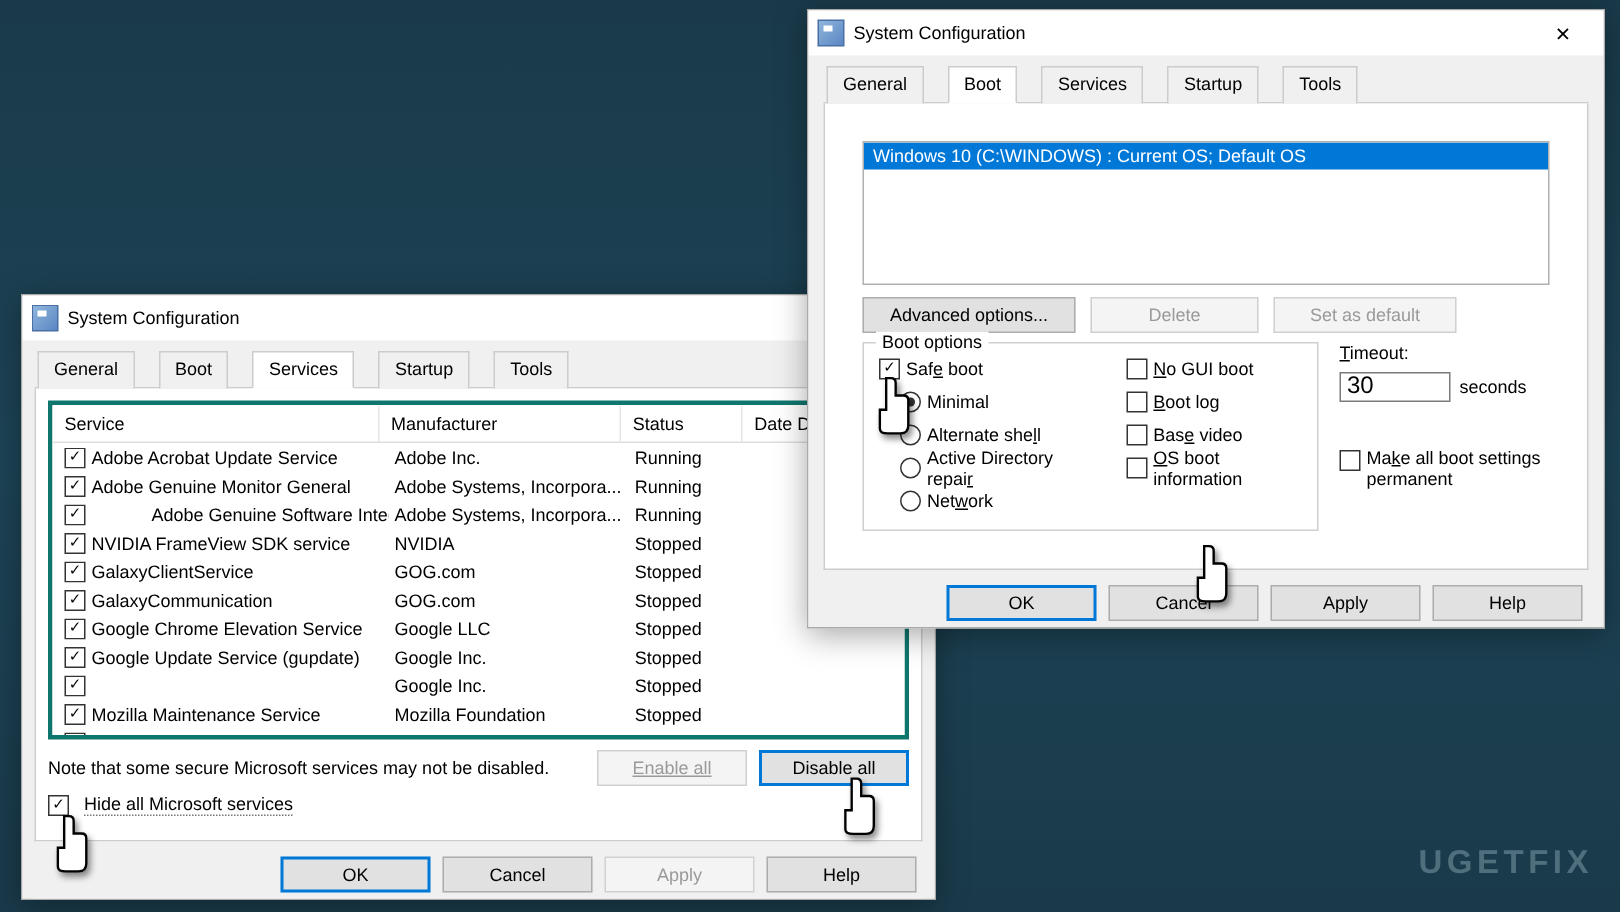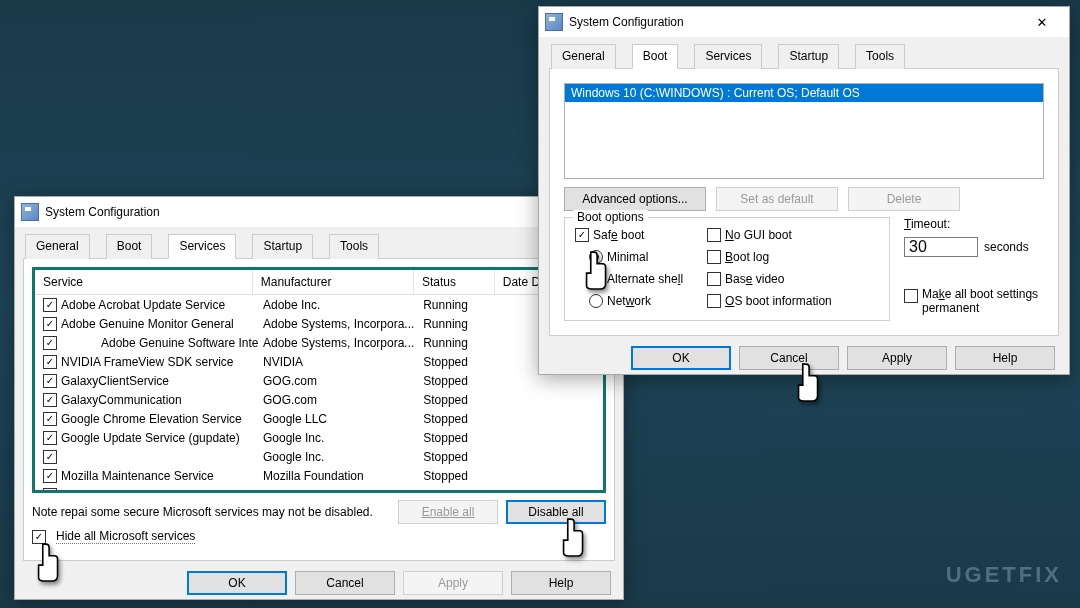--- a/index.html
+++ b/index.html
@@ -298,21 +298,21 @@
                 <span class="chk checked"></span>
                 <span>NVIDIA LocalSystem Container</span>
               </div>
               <div class="lv-cell col-m">NVIDIA Corporation</div>
               <div class="lv-cell col-st">Running</div>
               <div class="lv-cell col-d"></div>
             </div>
           </div>
       </div>
       <div style="display:flex; align-items:center; justify-content:space-between;" class="mtop">
-        <div class="note">Note repai some secure Microsoft services may not be disabled.</div>
+        <div class="note">Note that some secure Microsoft services may not be disabled.</div>
         <div style="display:flex; gap:8px;">
           <div class="btn disabled">
               <span style="text-decoration:underline">Enable all</span>
             </div>
           <div class="btn focused">
               <span>Disable all</span>
             </div>
         </div>
       </div>
       <div class="row-inline" style="padding:4px 0 8px 0;">
@@ -336,52 +336,56 @@
     <div class="close-btn">✕</div>
   </div>
   <div class="client" style="padding:6px 10px 0 10px;">
     <div class="tabstrip">
       <div class="tab">General</div>
       <div class="tab active">Boot</div>
       <div class="tab">Services</div>
       <div class="tab">Startup</div>
       <div class="tab">Tools</div>
     </div>
-    <div class="tabpage" style="padding:14px;">
+    <div class="tabpage" style="padding:25px;">
       <div class="bootlist">
         <span class="sel">Windows 10 (C:\WINDOWS) : Current OS; Default OS</span>
       </div>
       <div style="display:flex; gap:10px;">
         <div class="btn" style="min-width:120px">
             <span>Advanced options...</span>
           </div>
+        <div class="btn disabled" style="min-width:90px">
+            <span>Delete</span>
+          </div>
         <div class="btn disabled" style="min-width:100px">
             <span>Set as default</span>
-          </div>
-        <div class="btn disabled" style="min-width:90px">
-            <span>Delete</span>
           </div>
       </div>
 
       <div style="display:flex; gap:14px; align-items:stretch;">
         <div class="group" style="flex:1;">
           <span class="group-title">Boot options</span>
           <div class="boot-cols">
             <div class="boot-col">
               <div class="opt-row">
                 <span class="chk checked"></span>
                 <span>Saf<span style="text-decoration:underline">e</span> boot</span>
               </div>
               <div class="opt-row">
                   <span class="radio checked"></span>
                   <span>Minimal</span>
                 </div>
               <div class="opt-row">
                   <span class="radio"></span>
                   <span>Alternate she<span style="text-decoration:underline">l</span>l</span>
+                </div>
+              <div class="opt-row">
+                  <span class="radio"></span>
+                  <span>Active Directory repai<span style="text-decoration:underline">r</span></span>
                 </div>
               <div class="opt-row">
                   <span class="radio"></span>
                   <span>Net<span style="text-decoration:underline">w</span>ork</span>
                 </div>
             </div>
             <div class="boot-col">
               <div class="opt-row">
                   <span class="chk"></span>
                   <span><span style="text-decoration:underline">N</span>o GUI boot</span>

